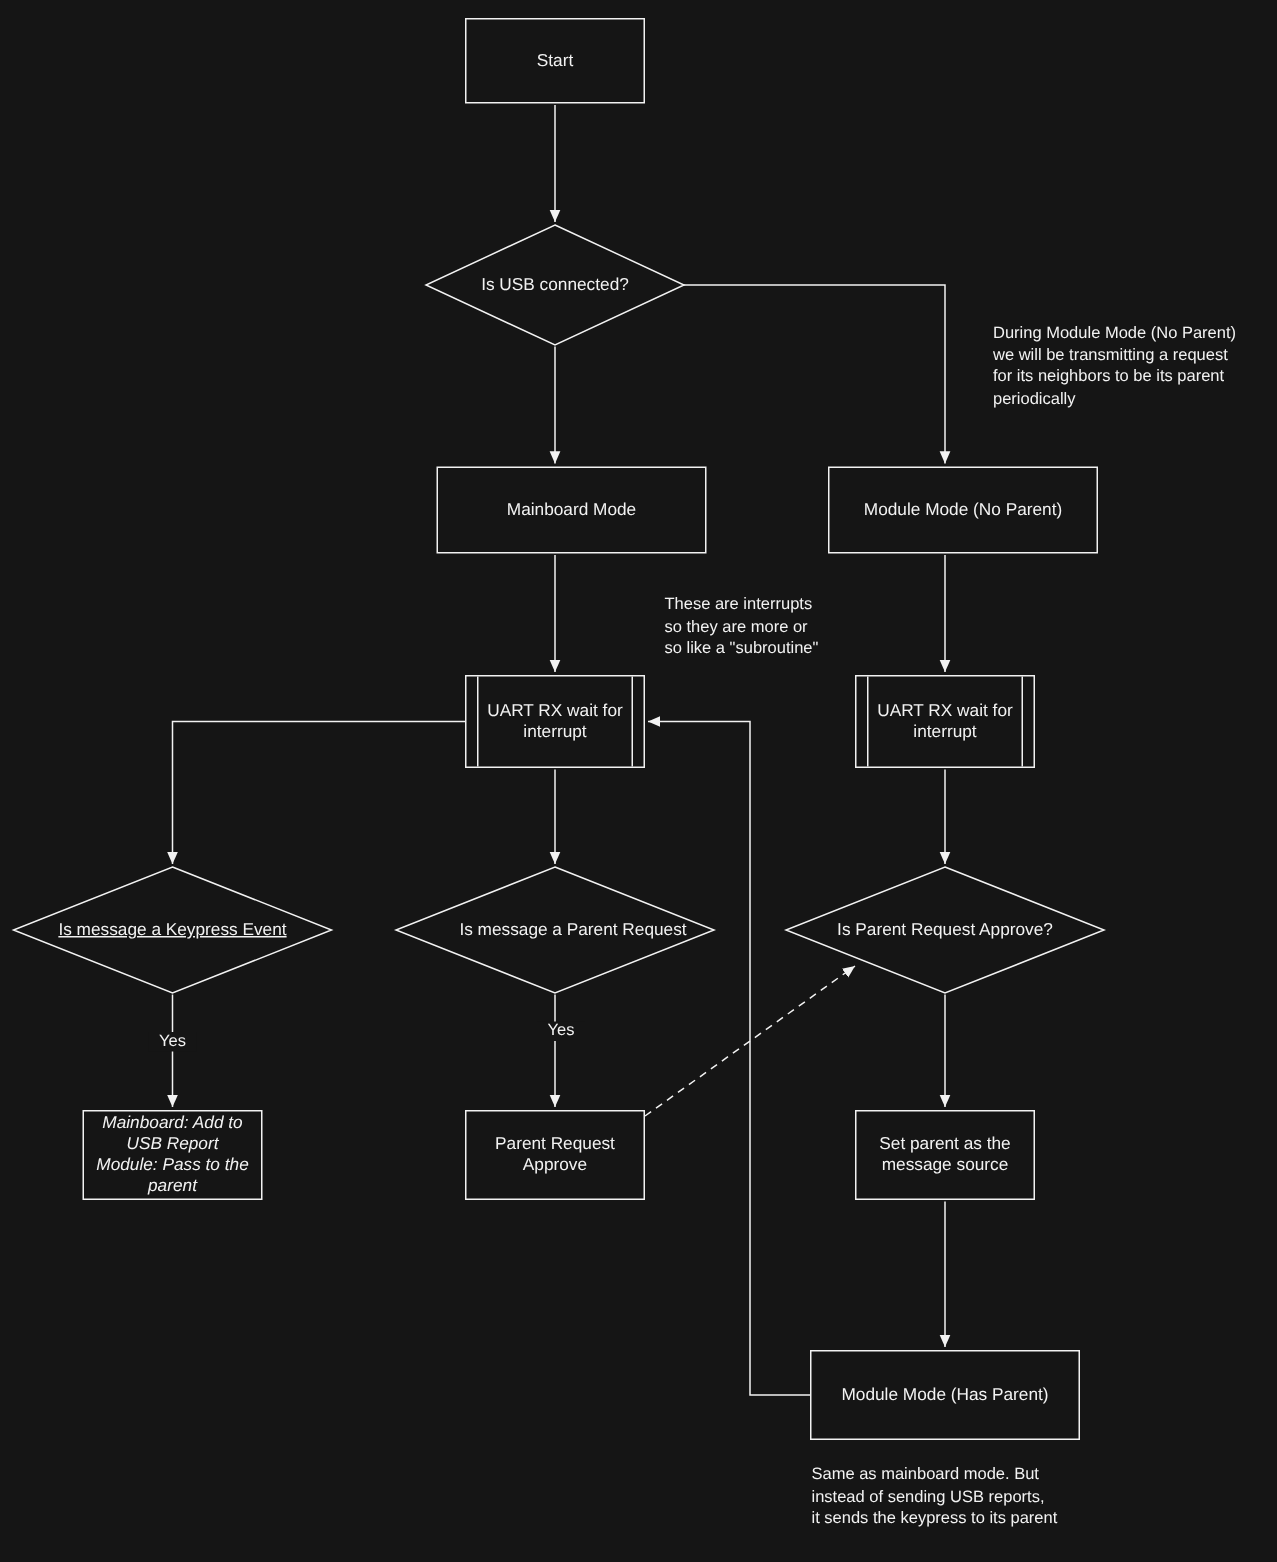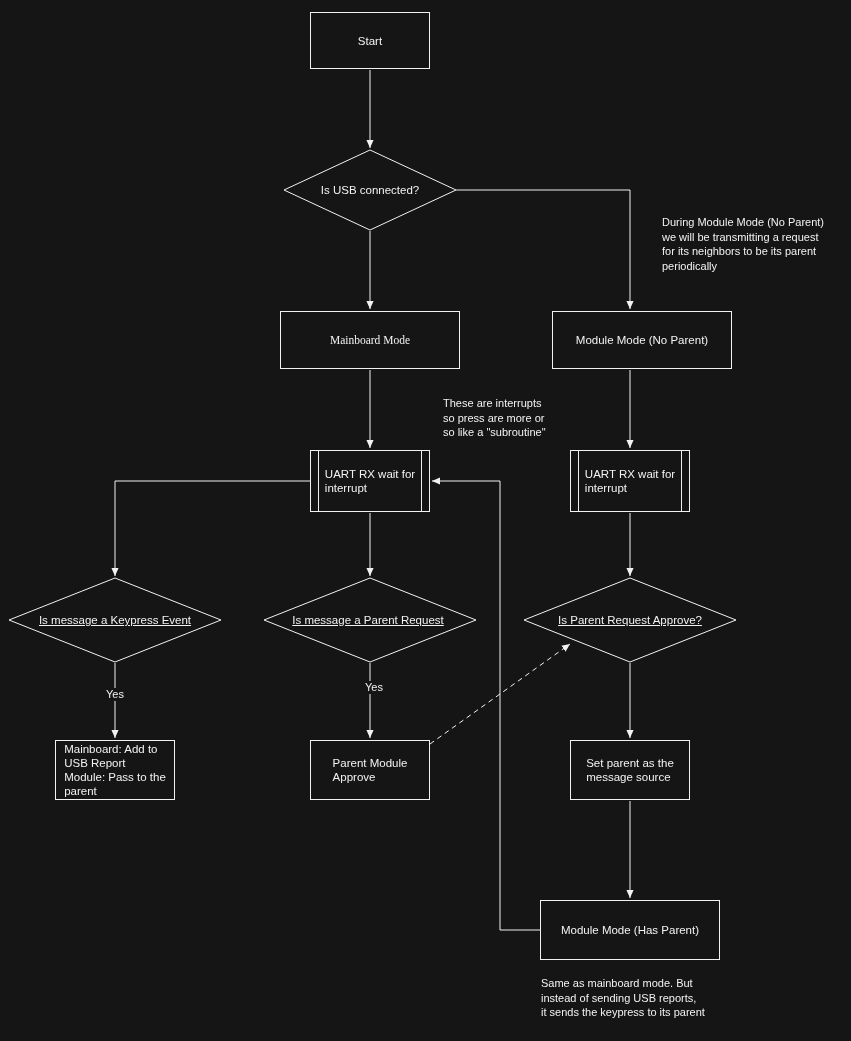--- a/index.html
+++ b/index.html
@@ -13,20 +13,21 @@
     background:#151515; overflow:hidden;
     color:#f2f2f2;
   }
   svg.edges { position:absolute; left:0; top:0; }
 
   .node {
     position:absolute;
     border:1px solid #f2f2f2;
     background:#151515;
     display:flex; align-items:center; justify-content:center;
+    text-align:center;
     font-size:11.5px; line-height:14px;
     color:#f2f2f2;
     white-space:pre-line;
   }
   .subroutine::before, .subroutine::after {
     content:""; position:absolute; top:0; bottom:0; width:1px; background:#f2f2f2;
   }
   .subroutine::before { left:7px; }
   .subroutine::after  { right:7px; }
 
@@ -84,82 +85,82 @@
     <polygon points="370,150 456,190 370,230 284,190" fill="#151515" stroke="#f2f2f2" stroke-width="1"></polygon>
     <polygon points="115,578 221,620 115,662 9,620" fill="#151515" stroke="#f2f2f2" stroke-width="1"></polygon>
     <polygon points="370,578 476,620 370,662 264,620" fill="#151515" stroke="#f2f2f2" stroke-width="1"></polygon>
     <polygon points="630,578 736,620 630,662 524,620" fill="#151515" stroke="#f2f2f2" stroke-width="1"></polygon>
   </svg>
 
   <div class="node" style="left:310px; top:12px; width:120px; height:57px;">
     <span>Start</span>
   </div>
 
-  <div class="node" style="left:280px; top:311px; width:180px; height:58px;font-family:Liberation Serif, serif;">
+  <div class="node" style="left:291px; top:311px; width:180px; height:58px;">
     <span>Mainboard Mode</span>
   </div>
 
   <div class="node" style="left:540px; top:311px; width:180px; height:58px;margin-left:12px;">
     <span>Module Mode (No Parent)</span>
   </div>
 
   <div class="node subroutine" style="left:310px; top:450px; width:120px; height:62px;">
     <span>UART RX wait for
 interrupt</span>
   </div>
 
   <div class="node subroutine" style="left:570px; top:450px; width:120px; height:62px;">
     <span>UART RX wait for
 interrupt</span>
   </div>
 
-  <div class="node" style="left:55px; top:740px; width:120px; height:60px;">
+  <div class="node" style="left:55px; top:740px; width:120px; height:60px;font-style:italic;">
     <span>Mainboard: Add to
 USB Report
 Module: Pass to the
 parent</span>
   </div>
 
   <div class="node" style="left:310px; top:740px; width:120px; height:60px;">
-    <span>Parent Module
+    <span>Parent Request
 Approve</span>
   </div>
 
   <div class="node" style="left:540px; top:900px; width:180px; height:60px;">
     <span>Module Mode (Has Parent)</span>
   </div>
 
   <div class="node" style="left:570px; top:740px; width:120px; height:60px;">
     <span>Set parent as the
 message source</span>
   </div>
 
   <div class="diamond-label" style="left:284px; top:150px; width:172px; height:80px;">
     <span>Is USB connected?</span>
   </div>
 
   <div class="diamond-label" style="left:9px; top:578px; width:212px; height:84px;text-decoration:underline;">
     <span>Is message a Keypress Event</span>
   </div>
 
-  <div class="diamond-label" style="left:262px; top:578px; width:212px; height:84px;text-decoration:underline;">
+  <div class="diamond-label" style="left:276px; top:578px; width:212px; height:84px;">
     <span>Is message a Parent Request</span>
   </div>
 
-  <div class="diamond-label" style="left:524px; top:578px; width:212px; height:84px;text-decoration:underline;">
+  <div class="diamond-label" style="left:524px; top:578px; width:212px; height:84px;">
     <span>Is Parent Request Approve?</span>
   </div>
 
   <div class="edge-label" style="left:99px; top:688px; width:32px;">Yes</div>
   <div class="edge-label" style="left:358px; top:681px; width:32px;">Yes</div>
 
   <div class="annotation" style="left:662px; top:215px; width:195px;">During Module Mode (No Parent)
 we will be transmitting a request
 for its neighbors to be its parent
 periodically</div>
   <div class="annotation" style="left:443px; top:396px; width:165px;">These are interrupts
-so press are more or
+so they are more or
 so like a "subroutine"</div>
   <div class="annotation" style="left:541px; top:976px; width:205px;">Same as mainboard mode. But
 instead of sending USB reports,
 it sends the keypress to its parent</div>
 
 </div>
 
 </body></html>

